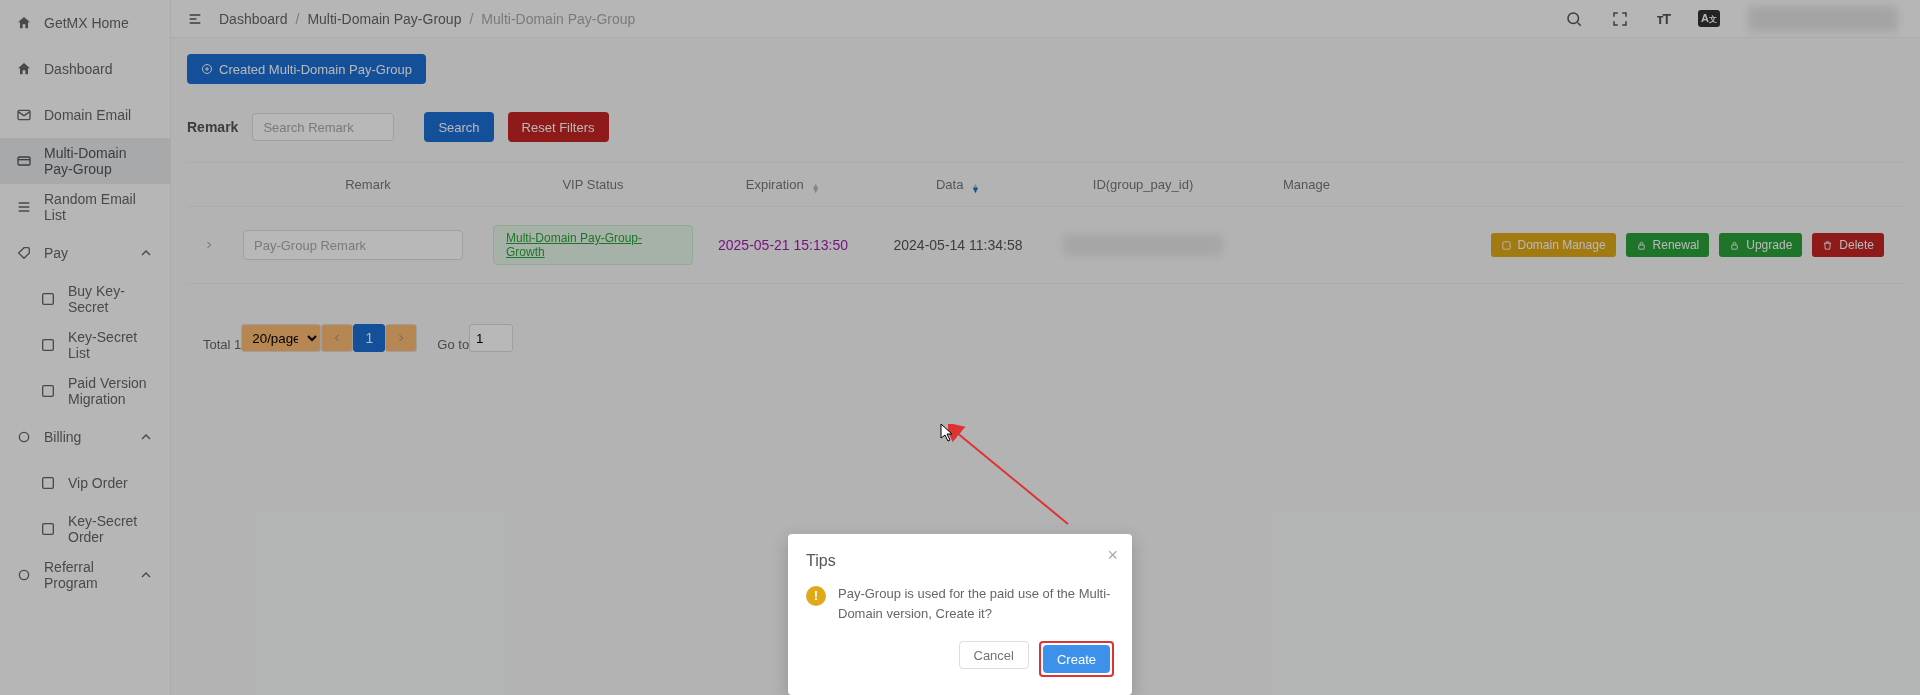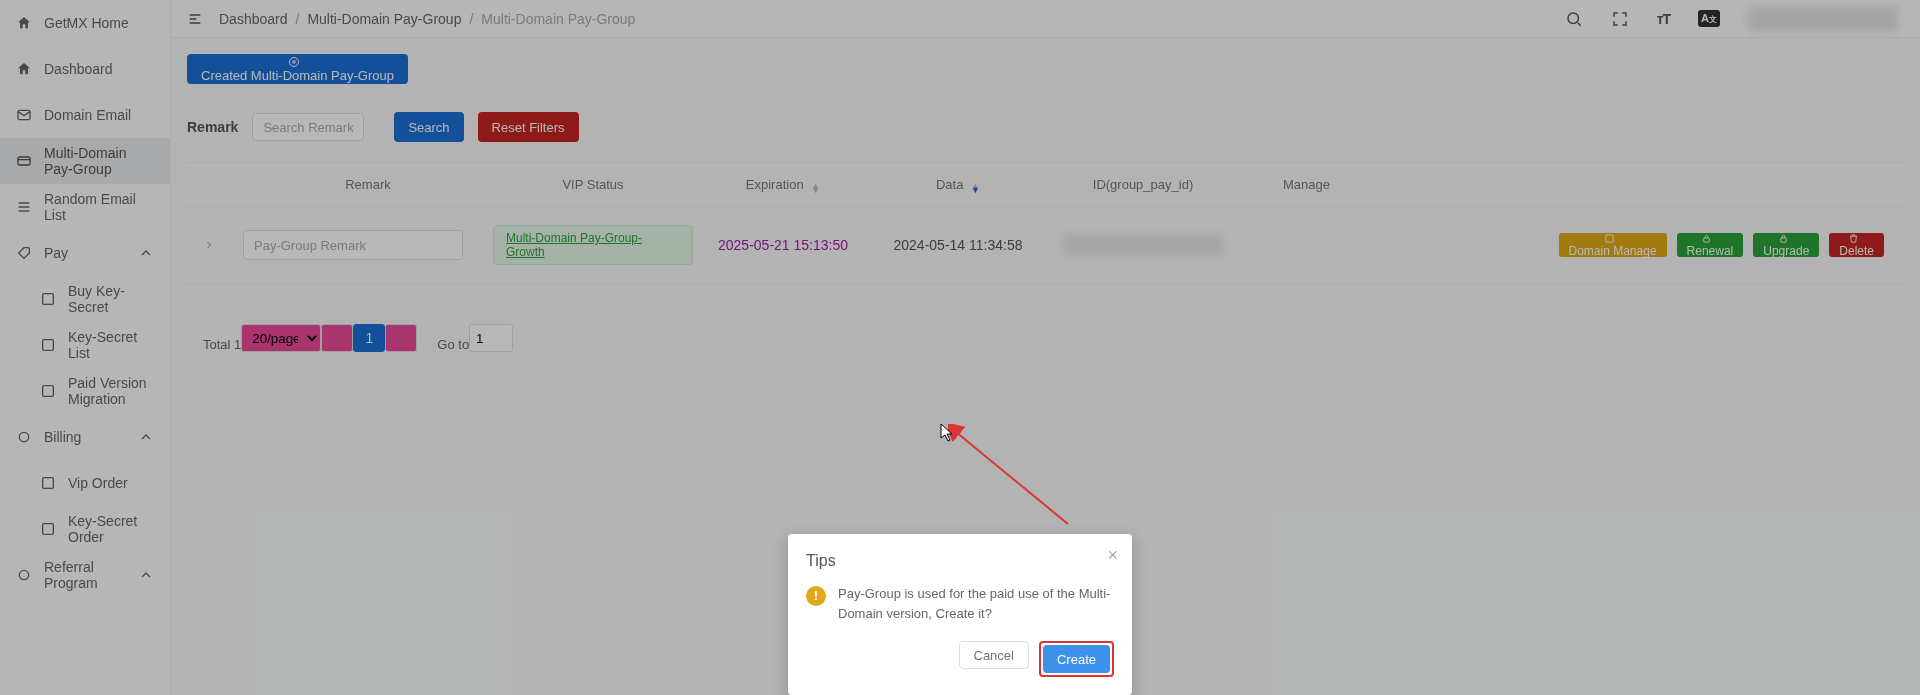--- a/index.html
+++ b/index.html
@@ -19,21 +19,21 @@
   .topbar { position: absolute; left: 171px; top: 0; right: 0; height: 38px; border-bottom: 1px solid #eee; display: flex; align-items: center; padding: 0 16px; background: #fdfdfd; }
   .topbar .menu-toggle { margin-right: 16px; color: #555; }
   .breadcrumb { display: flex; align-items: center; color: #666; gap: 8px; }
   .breadcrumb .sep { color: #aaa; }
   .breadcrumb .current { color: #aaa; }
   .topbar .right-icons { margin-left: auto; display: flex; align-items: center; gap: 28px; color: #555; padding-right: 6px; }
   .avatar-blur { width: 150px; height: 26px; background: #e4e4e4; filter: blur(4px); border-radius: 3px; }
 
   
   .main { position: absolute; left: 171px; top: 38px; right: 0; bottom: 0; padding: 16px; }
-  .btn { display: inline-flex; align-items: center; justify-content: center; border-radius: 4px; border: none; cursor: pointer; font-size: 13px; padding: 0 14px; height: 30px; flex-direction: column; }
+  .btn { display: inline-flex; align-items: center; justify-content: center; border-radius: 4px; border: none; cursor: pointer; font-size: 13px; padding: 0 14px; height: 30px; }
   .btn-primary { background: #1c6fd6; color: #fff; }
   .btn-blue { background: #1c6fd6; color: #fff; margin-left: 16px; }
   .btn-red { background: #c52424; color: #fff; }
   .btn-warn { background: #e0a91a; color: #fff; }
   .btn-green { background: #2aa33a; color: #fff; }
   .btn-sm { height: 24px; padding: 0 10px; font-size: 12px; border-radius: 3px; }
   .btn .bicon { margin-right: 6px; display: inline-flex; }
 
   .filters { display: flex; align-items: center; gap: 14px; margin-top: 28px; margin-bottom: 20px; }
   .filters .label { font-weight: 700; color: #555; }
@@ -53,21 +53,21 @@
   .col-manage { flex: 1; display: flex; gap: 10px; flex-wrap: wrap; justify-content: flex-end; padding-right: 4px; }
   .thead .col-manage { justify-content: flex-start; padding-left: 40px; }
   .sort { display: inline-flex; flex-direction: column; margin-left: 4px; line-height: 4px; font-size: 9px; color: #bbb;}
   .sort .up.active, .sort .down.active { color: #1c6fd6; }
   .badge-vip { display: inline-block; background: #e6f7e9; color: #2aa33a; padding: 5px 12px; border-radius: 4px; font-size: 12px; border: 1px solid #c9ecd1; text-decoration: underline; }
   .id-blur { width: 160px; height: 22px; background: #e6e6e6; filter: blur(4px); border-radius: 3px; }
 
   
   .pagination { display: flex; align-items: flex-end; margin-top: 40px; padding-left: 16px; }
   .pagination .total { color: #666; font-size: 13px; }
-  .pagination select, .pagination .pg-btn, .pagination .pg-num { height: 28px; border: 1px solid #ddd; background: #ec4899; border-radius: 3px; }
+  .pagination select, .pagination .pg-btn, .pagination .pg-num { height: 28px; border: 1px solid #ddd; background: #fdba74; border-radius: 3px; }
   .pg-btn { width: 32px; display:inline-flex;align-items:center;justify-content:center;color:#888;cursor:pointer;}
   .pg-num { width: 32px; display:inline-flex;align-items:center;justify-content:center;}
   .pg-num.active { background: #1c6fd6; color: #fff; border-color: #1c6fd6; }
   .pg-goto-input { width: 44px; height: 28px; border:1px solid #ddd;border-radius:3px;padding:0 6px;}
   .pg-select { width: 80px; height: 28px; border:1px solid #ddd;border-radius:3px;padding:0 6px;background:#fff;}
 
   
   .overlay { position: absolute; left: 0; top: 0; width: 100%; height: 100%; background: rgba(0,0,0,0.28); display: flex; align-items: flex-end; justify-content: center; }
   .dialog { width: 344px; background: #fff; border-radius: 4px; box-shadow: 0 6px 18px rgba(0,0,0,0.2); padding: 18px; position: relative; }
   .dialog .title { font-size: 16px; color: #555; margin-bottom: 14px; }
@@ -253,21 +253,21 @@
         <svg width="12" height="12" viewBox="0 0 24 24" fill="none" stroke="currentColor" stroke-width="2">
           <circle cx="12" cy="12" r="9"></circle>
           <path d="M12 8v8M8 12h8"></path>
         </svg>
       </span>
     <span>Created Multi-Domain Pay-Group</span>
   </button>
 
   <div class="filters">
     <span class="label">Remark</span>
-    <input class="input" style="width: 112px;" placeholder="Search Remark">
+    <input class="input" style="width: 142px;" placeholder="Search Remark">
     <button class="btn btn-blue">
         <span>Search</span>
       </button>
     <button class="btn btn-red">
         <span>Reset Filters</span>
       </button>
   </div>
 
   <div class="table">
     <div class="thead">

